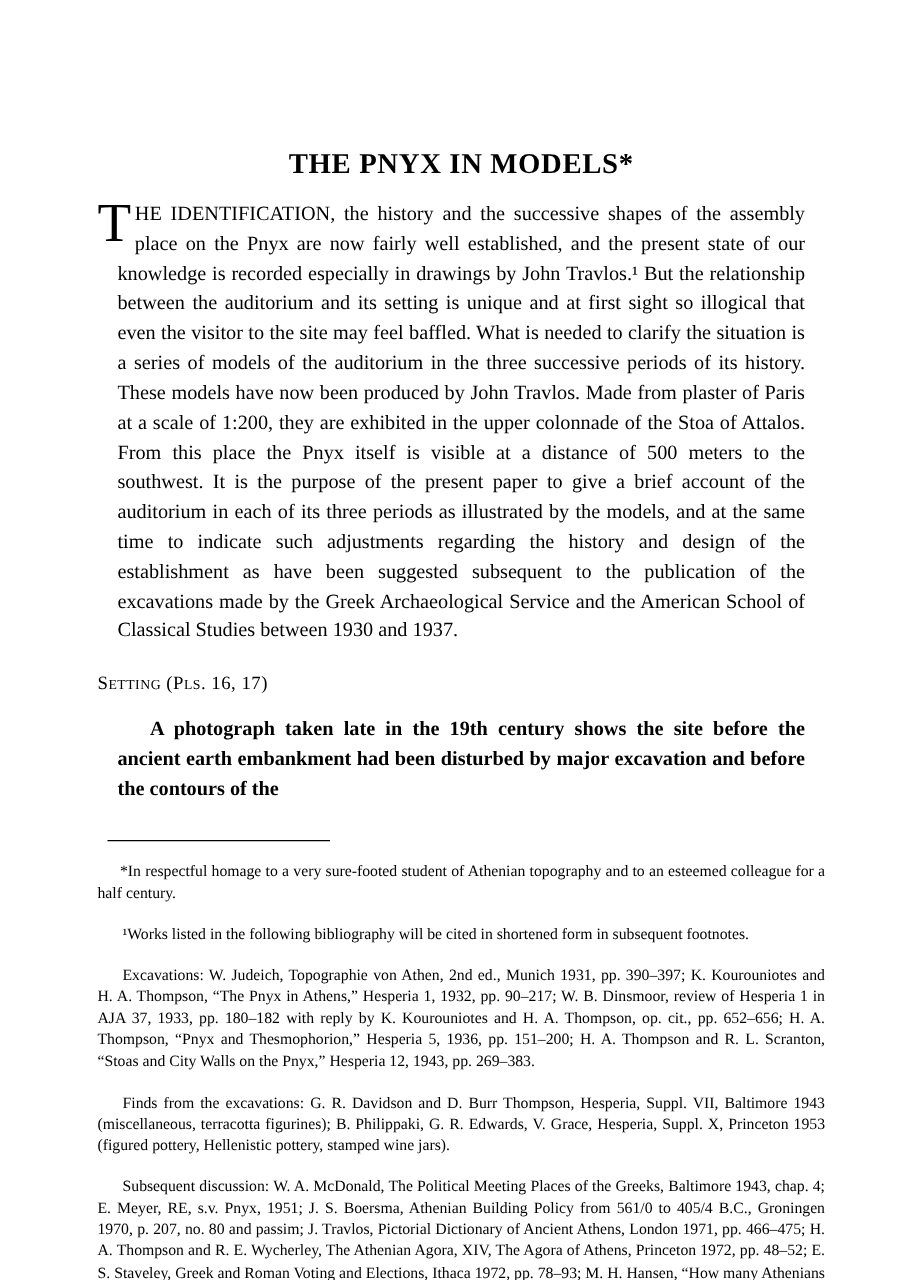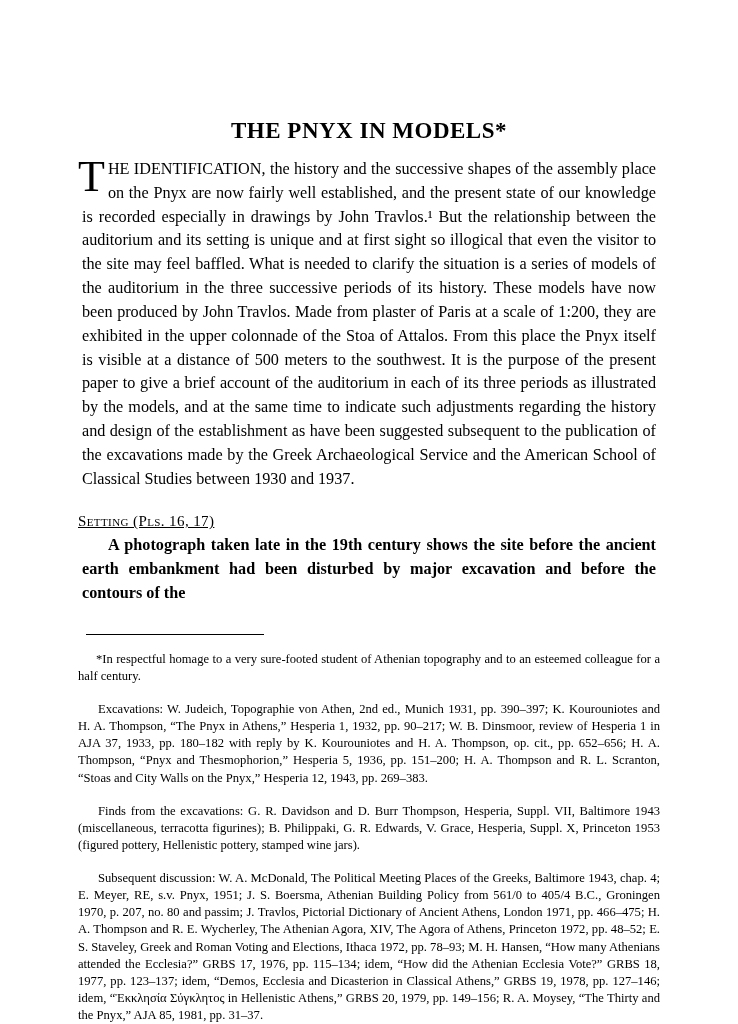--- a/index.html
+++ b/index.html
@@ -41,40 +41,39 @@
     text-align: center;
     font-size: 13.5px;
     margin: 0 0 28px 0;
     font-variant: small-caps;
     letter-spacing: 0.3px;
   }
   .body-par {
     font-size: 16.2px;
     line-height: 1.47;
     text-align: justify;
-    margin: 4px;
+    margin: 16px;
     hyphens: none;
   }
   .dropcap-wrap {
     position: relative;
   }
   .dropcap {
     float: left;
     font-size: 44px;
     line-height: 34px;
     padding: 2px 2px 0 0;
     margin-right: 1px;
     font-family: "Liberation Serif", serif;
   }
   .section-head {
     font-size: 15px;
     font-variant: small-caps;
     letter-spacing: 0.4px;
     margin: 22px 0 4px 0;
-    text-decoration: underline;
   }
   .indent-par {
     text-indent: 26px;
     font-weight: bold;
   }
   .rule {
     width: 178px;
     height: 1px;
     background: #000;
     margin: 28px 0 10px 8px;
@@ -107,19 +106,20 @@
       <p class="body-par">HE IDENTIFICATION, the history and the successive shapes of the assembly place on the Pnyx are now fairly well established, and the present state of our knowledge is recorded especially in drawings by John Travlos.¹ But the relationship between the auditorium and its setting is unique and at first sight so illogical that even the visitor to the site may feel baffled. What is needed to clarify the situation is a series of models of the auditorium in the three successive periods of its history. These models have now been produced by John Travlos. Made from plaster of Paris at a scale of 1:200, they are exhibited in the upper colonnade of the Stoa of Attalos. From this place the Pnyx itself is visible at a distance of 500 meters to the southwest. It is the purpose of the present paper to give a brief account of the auditorium in each of its three periods as illustrated by the models, and at the same time to indicate such adjustments regarding the history and design of the establishment as have been suggested subsequent to the publication of the excavations made by the Greek Archaeological Service and the American School of Classical Studies between 1930 and 1937.</p>
     </div>
 
     <div class="section-head">Setting (Pls. 16, 17)</div>
     <p class="body-par indent-par">A photograph taken late in the 19th century shows the site before the ancient earth embankment had been disturbed by major excavation and before the contours of the</p>
 
     <div class="rule"></div>
 
     <div class="notes">
       <p class="star">*In respectful homage to a very sure-footed student of Athenian topography and to an esteemed colleague for a half century.</p>
+      <p class="first-line-indent">¹Works listed in the following bibliography will be cited in shortened form in subsequent footnotes.</p>
       <p class="first-line-indent">Excavations: W. Judeich, Topographie von Athen, 2nd ed., Munich 1931, pp. 390–397; K. Kourouniotes and H. A. Thompson, “The Pnyx in Athens,” Hesperia 1, 1932, pp. 90–217; W. B. Dinsmoor, review of Hesperia 1 in AJA 37, 1933, pp. 180–182 with reply by K. Kourouniotes and H. A. Thompson, op. cit., pp. 652–656; H. A. Thompson, “Pnyx and Thesmophorion,” Hesperia 5, 1936, pp. 151–200; H. A. Thompson and R. L. Scranton, “Stoas and City Walls on the Pnyx,” Hesperia 12, 1943, pp. 269–383.</p>
       <p class="first-line-indent">Finds from the excavations: G. R. Davidson and D. Burr Thompson, Hesperia, Suppl. VII, Baltimore 1943 (miscellaneous, terracotta figurines); B. Philippaki, G. R. Edwards, V. Grace, Hesperia, Suppl. X, Princeton 1953 (figured pottery, Hellenistic pottery, stamped wine jars).</p>
       <p class="first-line-indent">Subsequent discussion: W. A. McDonald, The Political Meeting Places of the Greeks, Baltimore 1943, chap. 4; E. Meyer, RE, s.v. Pnyx, 1951; J. S. Boersma, Athenian Building Policy from 561/0 to 405/4 B.C., Groningen 1970, p. 207, no. 80 and passim; J. Travlos, Pictorial Dictionary of Ancient Athens, London 1971, pp. 466–475; H. A. Thompson and R. E. Wycherley, The Athenian Agora, XIV, The Agora of Athens, Princeton 1972, pp. 48–52; E. S. Staveley, Greek and Roman Voting and Elections, Ithaca 1972, pp. 78–93; M. H. Hansen, “How many Athenians attended the Ecclesia?” GRBS 17, 1976, pp. 115–134; idem, “How did the Athenian Ecclesia Vote?” GRBS 18, 1977, pp. 123–137; idem, “Demos, Ecclesia and Dicasterion in Classical Athens,” GRBS 19, 1978, pp. 127–146; idem, “Ἐκκλησία Σύγκλητος in Hellenistic Athens,” GRBS 20, 1979, pp. 149–156; R. A. Moysey, “The Thirty and the Pnyx,” AJA 85, 1981, pp. 31–37.</p>
     </div>
 
   </div>
 </div>
 
 </body></html>

